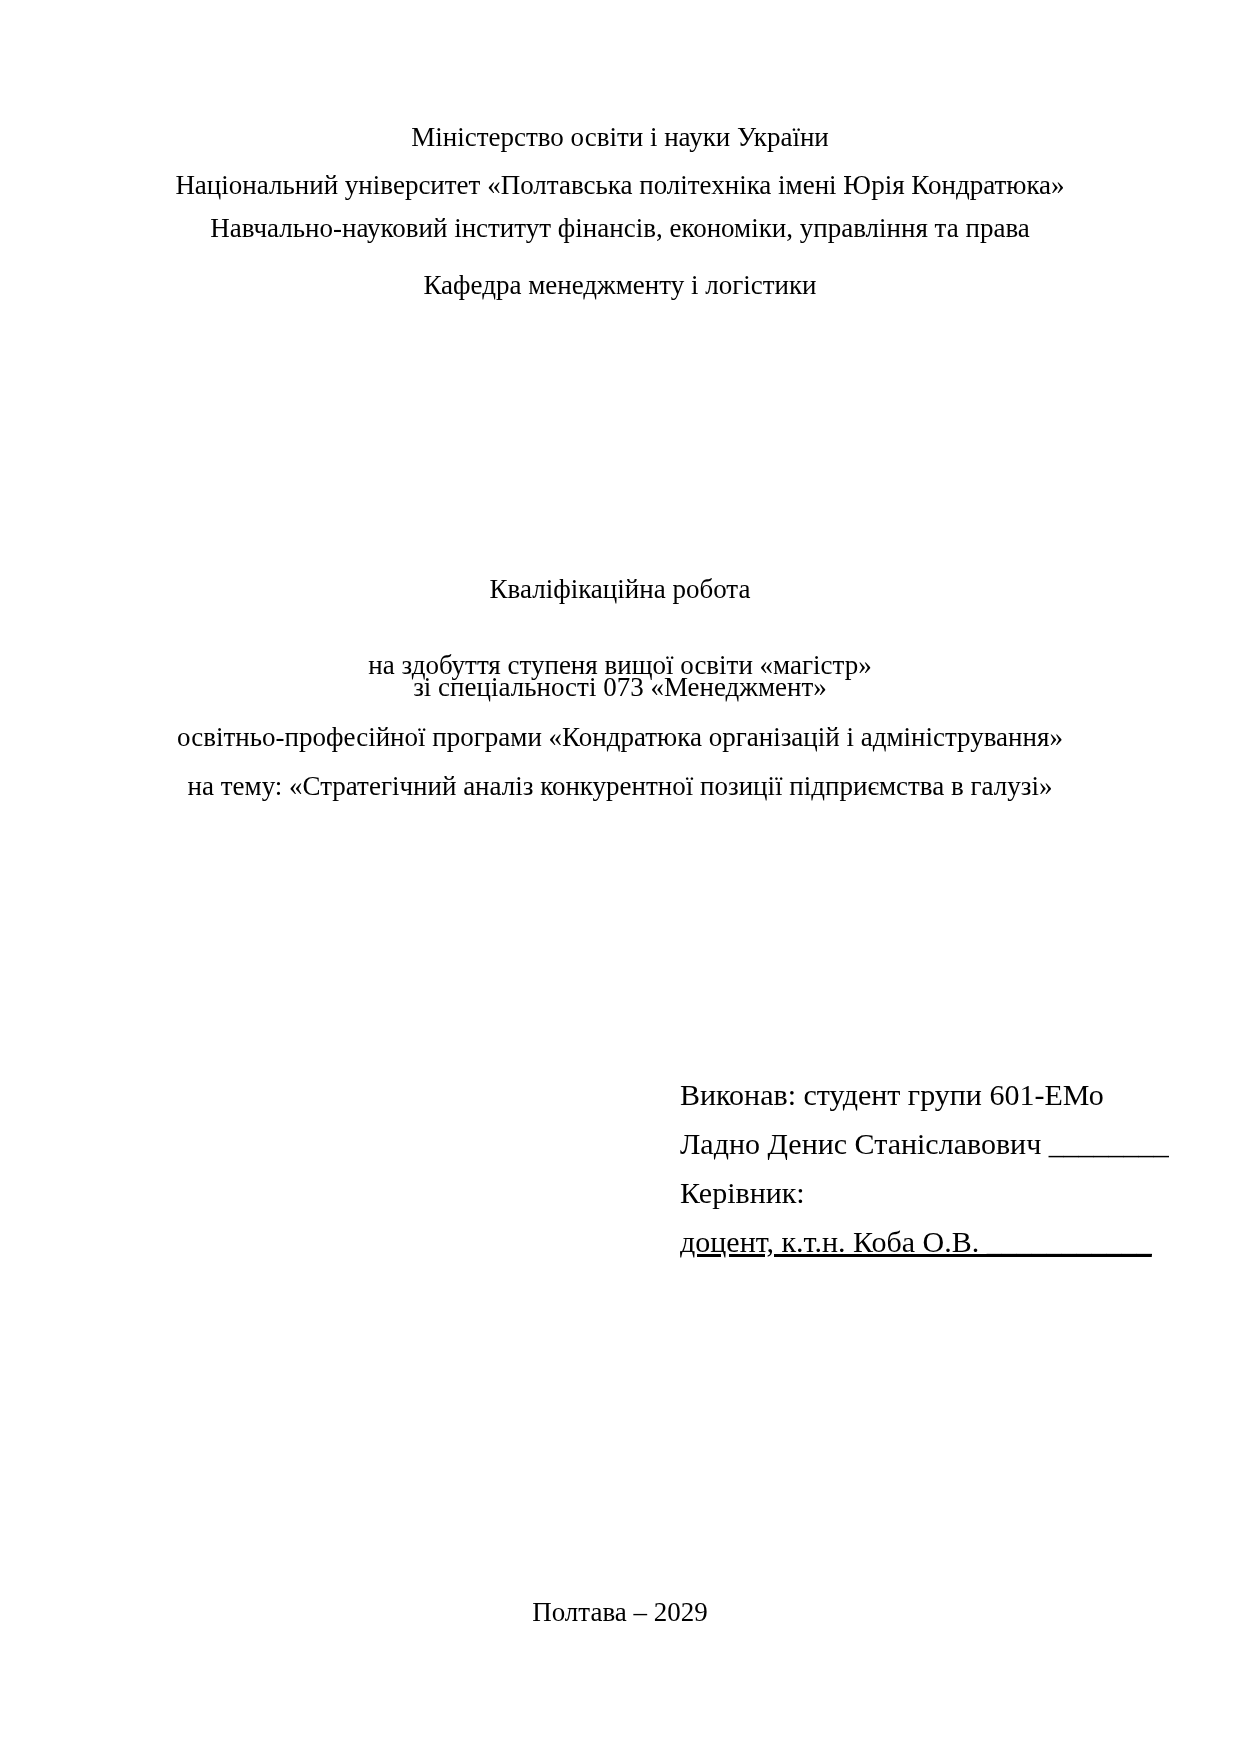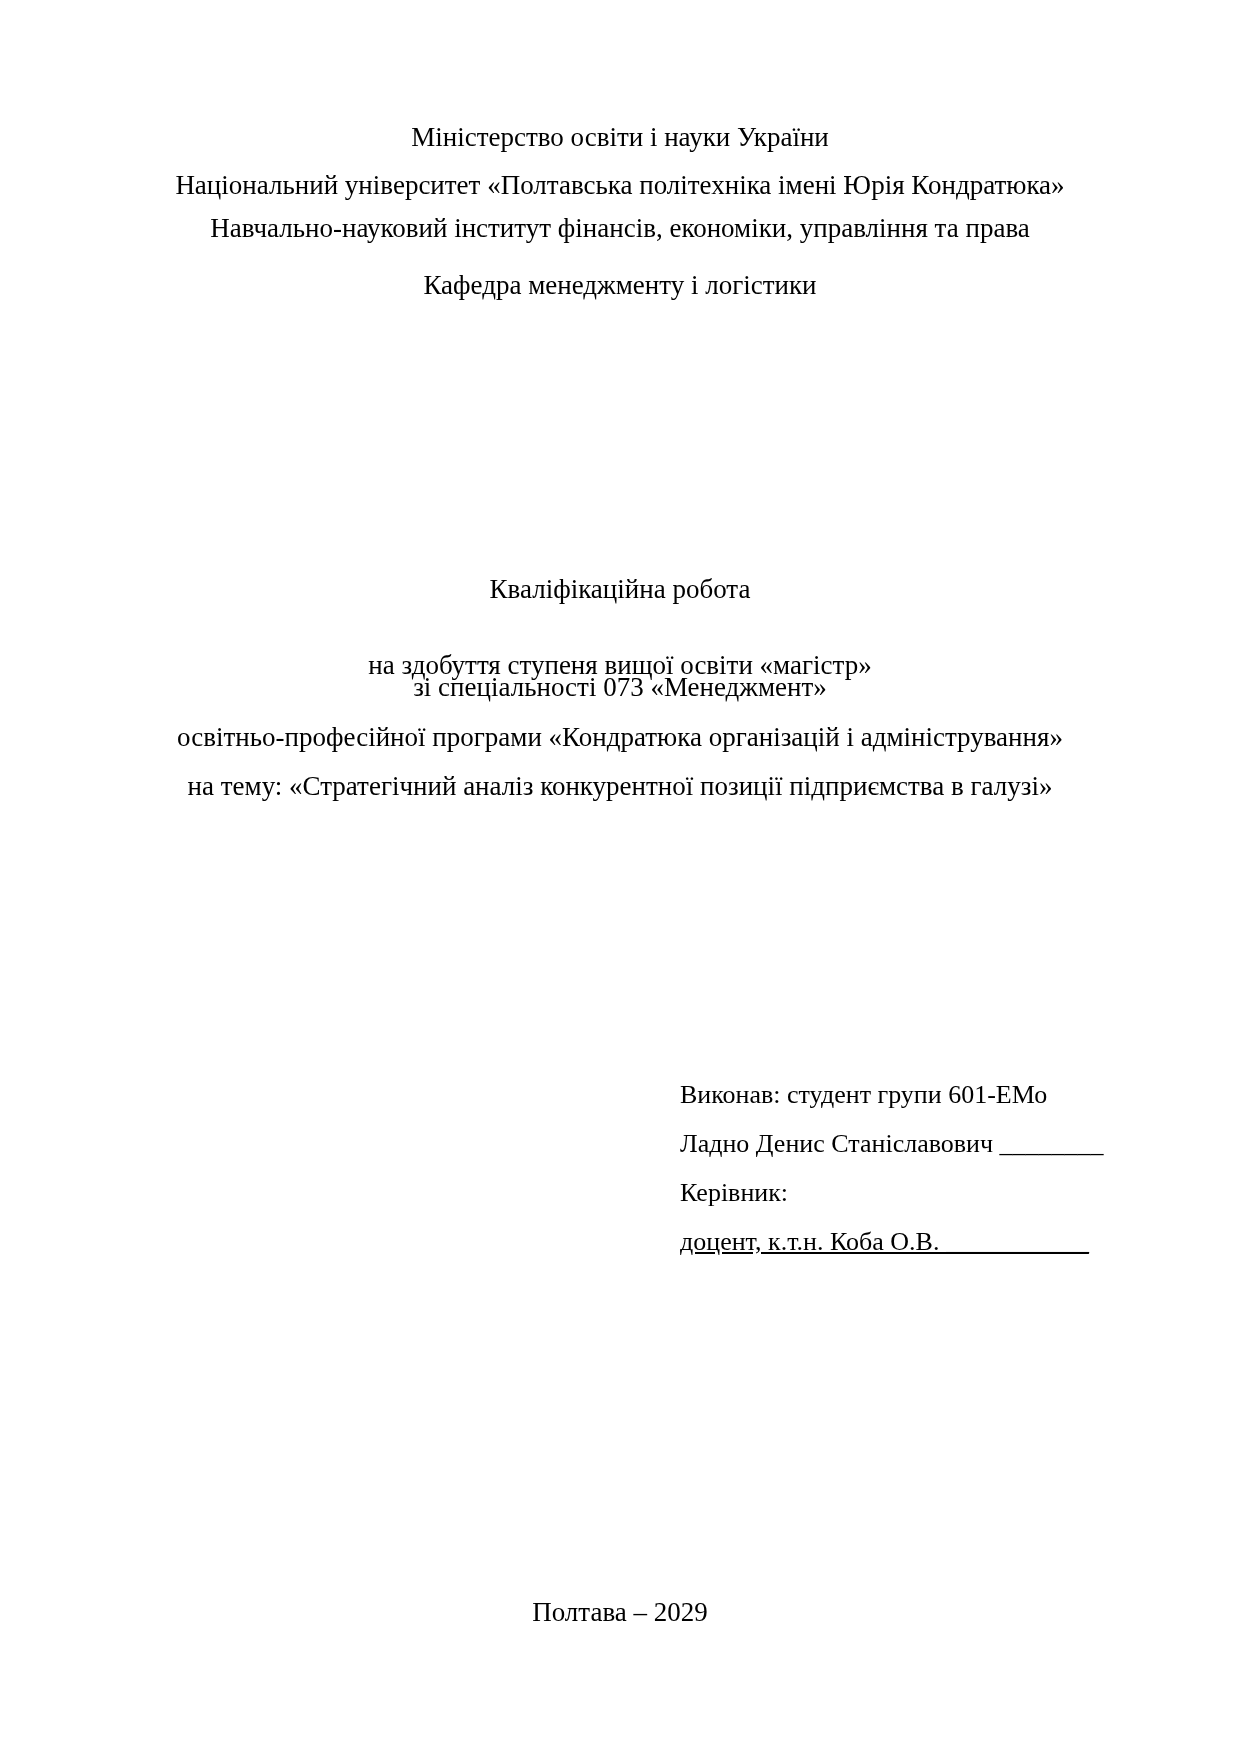--- a/index.html
+++ b/index.html
@@ -30,21 +30,21 @@
     }
     .center {
       left: 0;
       width: 1240px;
       text-align: center;
     }
     .header-block .line { }
     .right-block .line {
       left: 680px;
       text-align: left;
-      font-size: 26px;
+      font-size: 30px;
     }
   </style>
 </head>
 <body>
 
 <div class="page">
 
   <div class="header-block">
     <div class="line center" style="top:120px;">Міністерство освіти і науки України</div>
     <div class="line center" style="top:168px;">Національний університет «Полтавська політехніка імені Юрія Кондратюка»</div>

